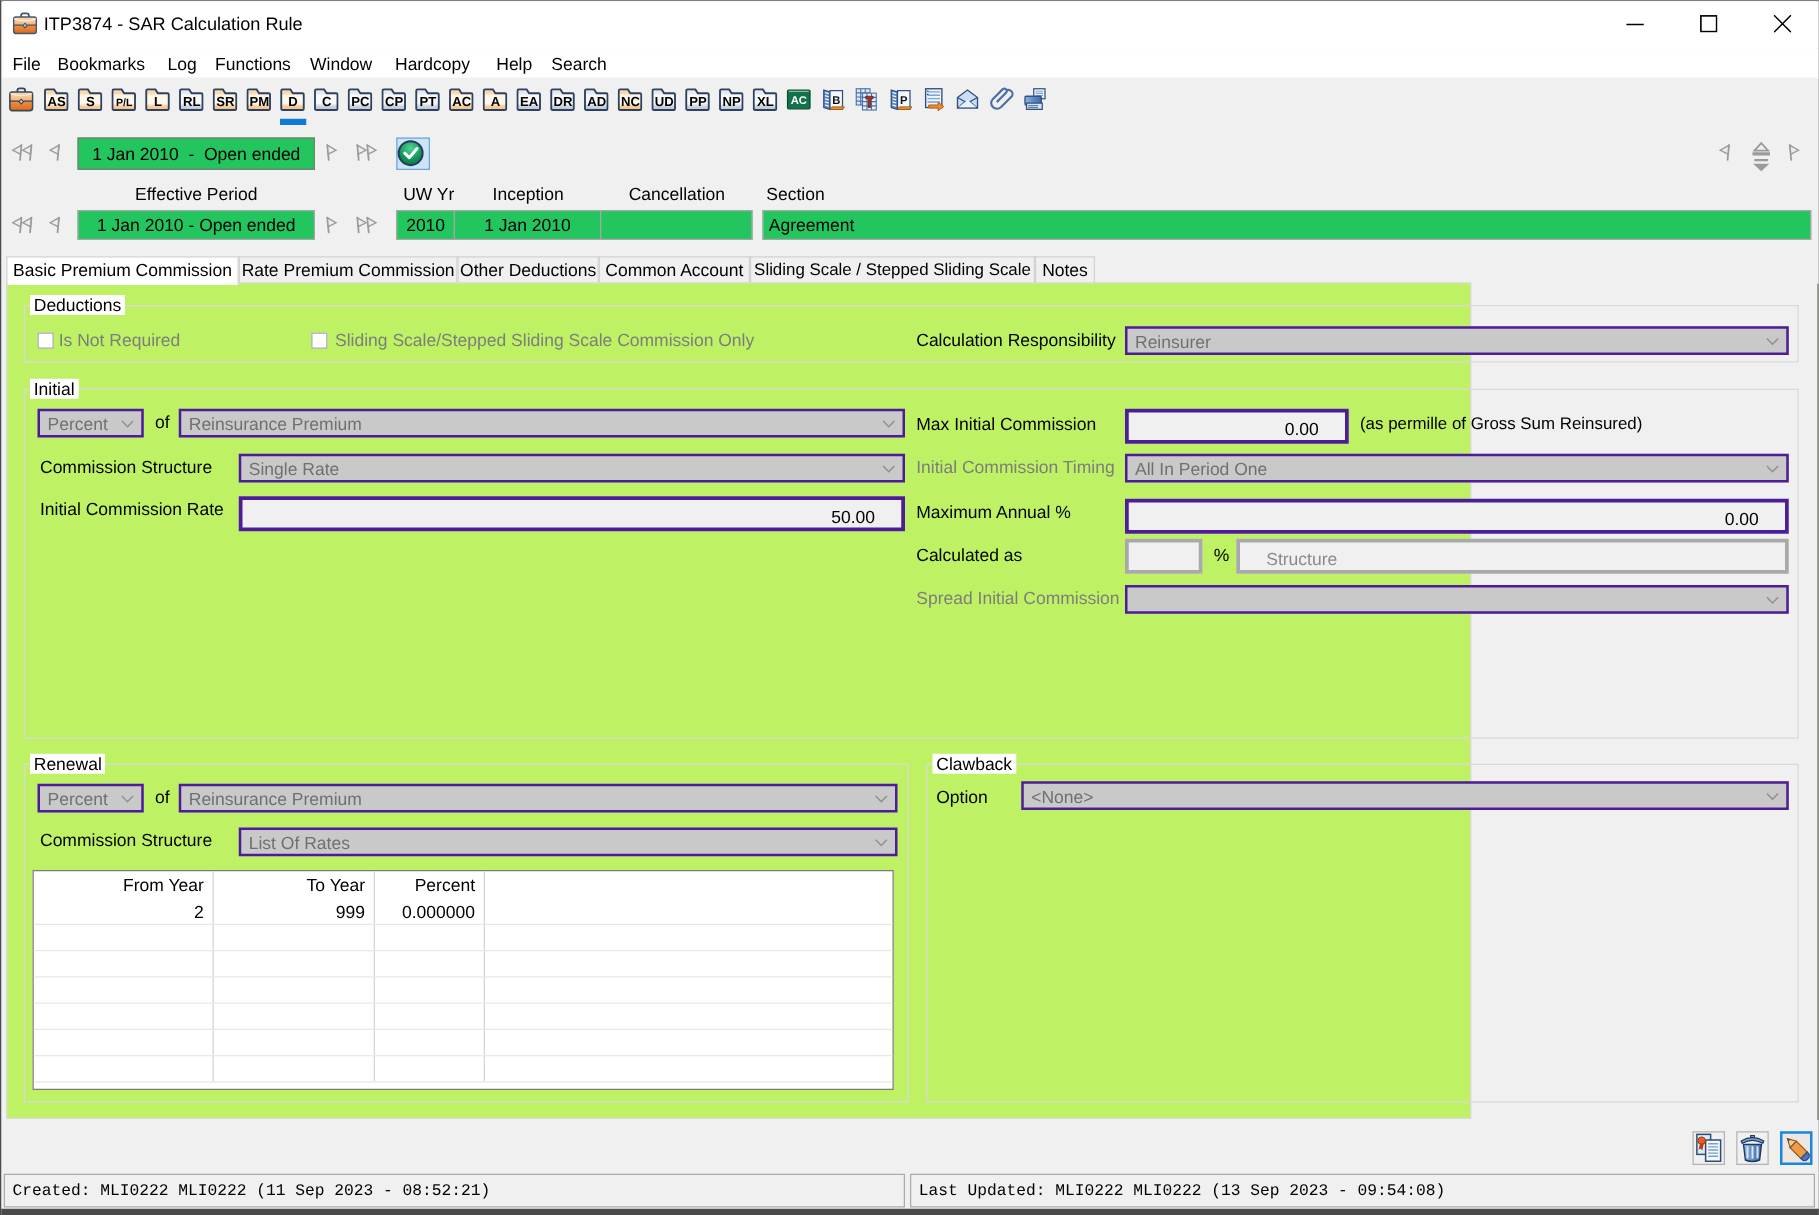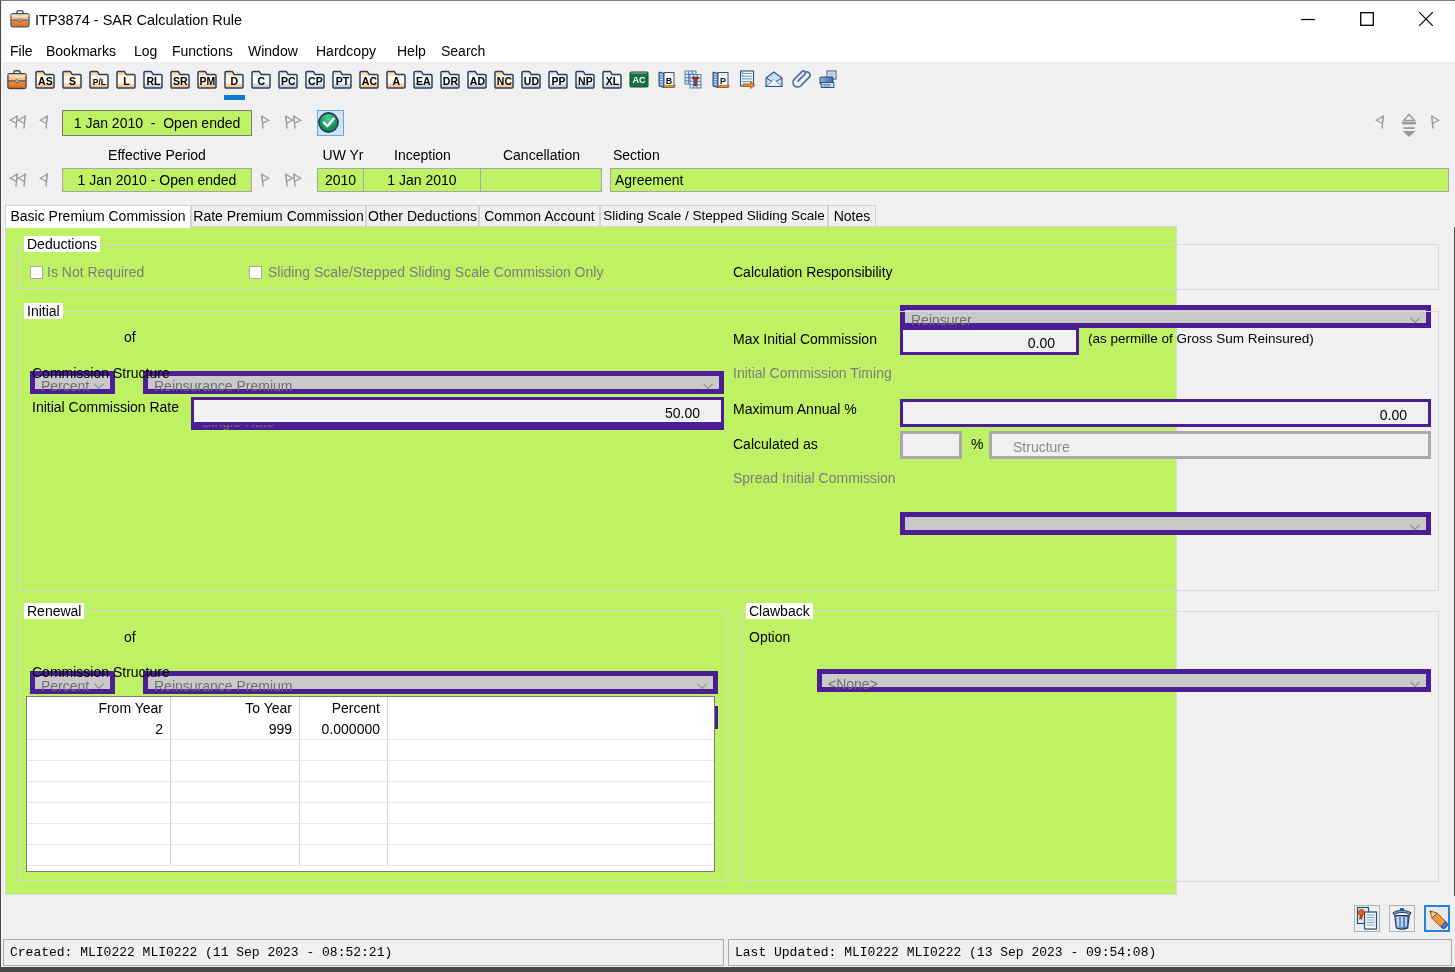--- a/index.html
+++ b/index.html
@@ -13,32 +13,32 @@
 #titletext { position:absolute; left:33px; top:11px; font-size:14.5px; }
 
 .winbtn { position:absolute; }
 
 #menu { position:absolute; left:1px; top:38px; width:1453px; height:24px; background:#fff; font-size:14px; }
 #menu span { position:absolute; top:4px; }
 
 #graytop { position:absolute; left:1px; top:61px; width:1453px; height:165px; background:#f0f0f0; }
 .ti { position:absolute; top:7px; width:20px; height:21px; }
 
-.wbox { position:absolute; background:#bef264; border:1px solid #a6a6a6; font-size:14px; }
+.wbox { position:absolute; background:#22c55e; border:1px solid #a6a6a6; font-size:14px; }
 .navlab { position:absolute; font-size:14px; }
 
 .tab { position:absolute; top:204px; height:21px; border:1px solid #d2d2d2; border-bottom:none; background:#f0f0f0; font-size:14px; text-align:center; line-height:20px; white-space:nowrap; overflow:hidden; }
 .tabsel { background:#fff; height:23px; z-index:5; }
 
 #panel { position:absolute; left:4px; top:225px; width:1172px; height:669px; background:#bef264; border:1px solid #d9d9d9; }
 .gb { position:absolute; border:1px solid #d9d9d9; }
 .gb .gbl { position:absolute; top:-9px; left:4px; background:#fff; padding:0 3px; font-size:14px; }
 .lab { position:absolute; font-size:14px; white-space:nowrap; }
 .glab { color:#7d7d7d; }
-.dd { position:absolute; height:23px; background:#c9c9c9; border:5px solid #4c1d95; color:#707070; font-size:14px; line-height:21px; padding-left:6px; white-space:nowrap;margin-top:44px; }
+.dd { position:absolute; height:23px; background:#c9c9c9; border:2px solid #4c1d95; color:#707070; font-size:14px; line-height:21px; padding-left:6px; white-space:nowrap; }
 .dd svg { position:absolute; right:6px; top:7px; }
 .tb { position:absolute; height:28px; background:#f0f0f0; border:3px solid #4c1d95; font-size:14px; line-height:26px; text-align:right; padding:0 21px; }
 .cb { position:absolute; width:13px; height:13px; background:#fff; border:1px solid #a8a8a8; }
 
 #botgray { position:absolute; left:1px; top:895px; width:1453px; height:43px; background:#f0f0f0; }
 .bbtn { position:absolute; top:9px; width:26px; height:27px; background:#f0f0f0; border:1px solid #b2b2b2; }
 #status { position:absolute; left:1px; top:937px; width:1453px; height:29px; background:#f0f0f0; }
 .spanel { position:absolute; top:1px; height:27px; border:1px solid #ababab; background:#f0f0f0; font-size:13px; line-height:25px; padding-left:6px;font-family:Liberation Mono, monospace; }
 #botline { position:absolute; left:0; bottom:0; width:1455px; height:5px; background:#4a4a4a; }
 </style>
@@ -381,20 +381,23 @@
     <div class="dd" style="left:171px;top:51px;width:533px">Single Rate<svg width="10" height="7" viewBox="0 0 10 7">
             <path d="M0.5,0.8 L5,5.4 L9.5,0.8" fill="none" stroke="#8f8f8f" stroke-width="1.2"></path>
           </svg></div>
     <div class="lab" style="left:12px;top:87px">Initial Commission Rate</div>
     <div class="tb" style="left:171px;top:85px;width:533px">50.00</div>
 
     <div class="lab" style="left:713px;top:19px">Max Initial Commission</div>
     <div class="tb" style="left:880px;top:15px;width:179px">0.00</div>
     <div class="lab" style="left:1068px;top:19px;font-size:13.5px">(as permille of Gross Sum Reinsured)</div>
     <div class="lab glab" style="left:713px;top:53px">Initial Commission Timing</div>
+    <div class="dd" style="left:880px;top:51px;width:531px">All In Period One<svg width="10" height="7" viewBox="0 0 10 7">
+            <path d="M0.5,0.8 L5,5.4 L9.5,0.8" fill="none" stroke="#8f8f8f" stroke-width="1.2"></path>
+          </svg></div>
     <div class="lab" style="left:713px;top:89px">Maximum Annual %</div>
     <div class="tb" style="left:880px;top:87px;width:531px">0.00</div>
     <div class="lab" style="left:713px;top:124px">Calculated as</div>
     <div class="tb" style="left:880px;top:119px;width:62px;border-color:#a9a9a9"></div>
     <div class="lab" style="left:951px;top:124px">%</div>
     <div class="tb" style="left:969px;top:119px;width:442px;text-align:left;color:#8a8a8a;border-color:#a9a9a9">Structure</div>
     <div class="lab glab" style="left:713px;top:158px">Spread Initial Commission</div>
     <div class="dd" style="left:880px;top:156px;width:531px">
           <svg width="10" height="7" viewBox="0 0 10 7">
             <path d="M0.5,0.8 L5,5.4 L9.5,0.8" fill="none" stroke="#8f8f8f" stroke-width="1.2"></path>

